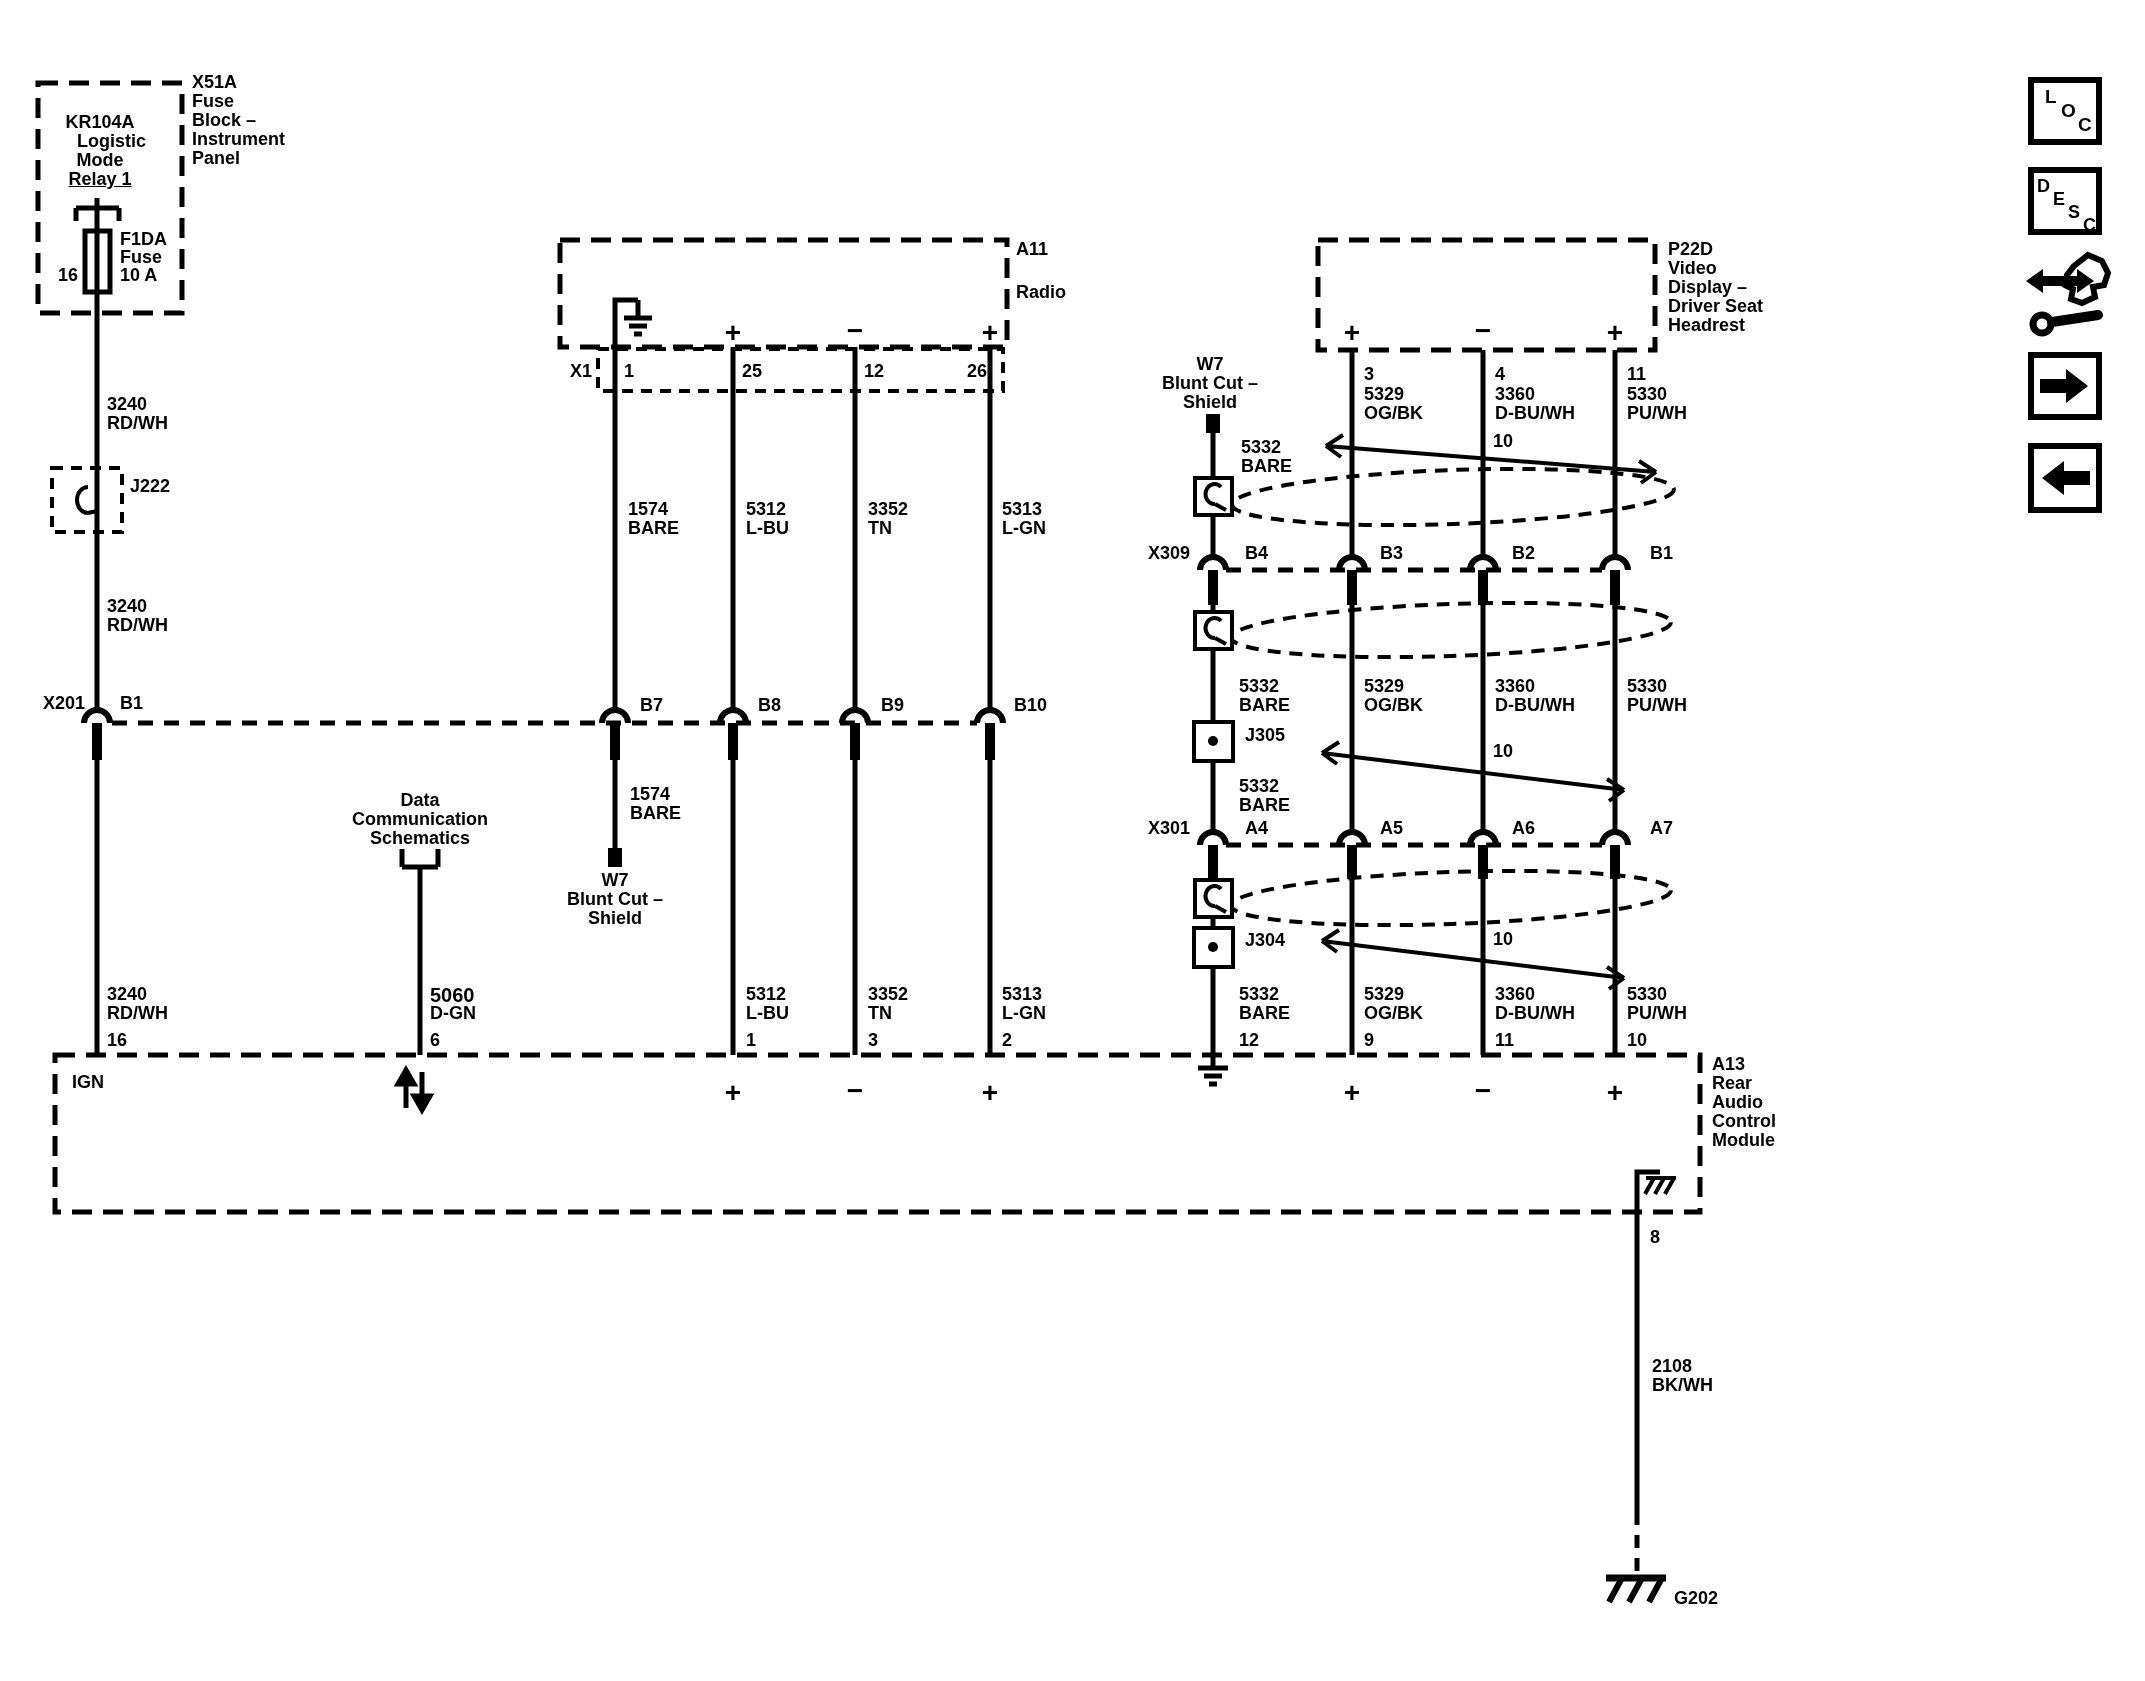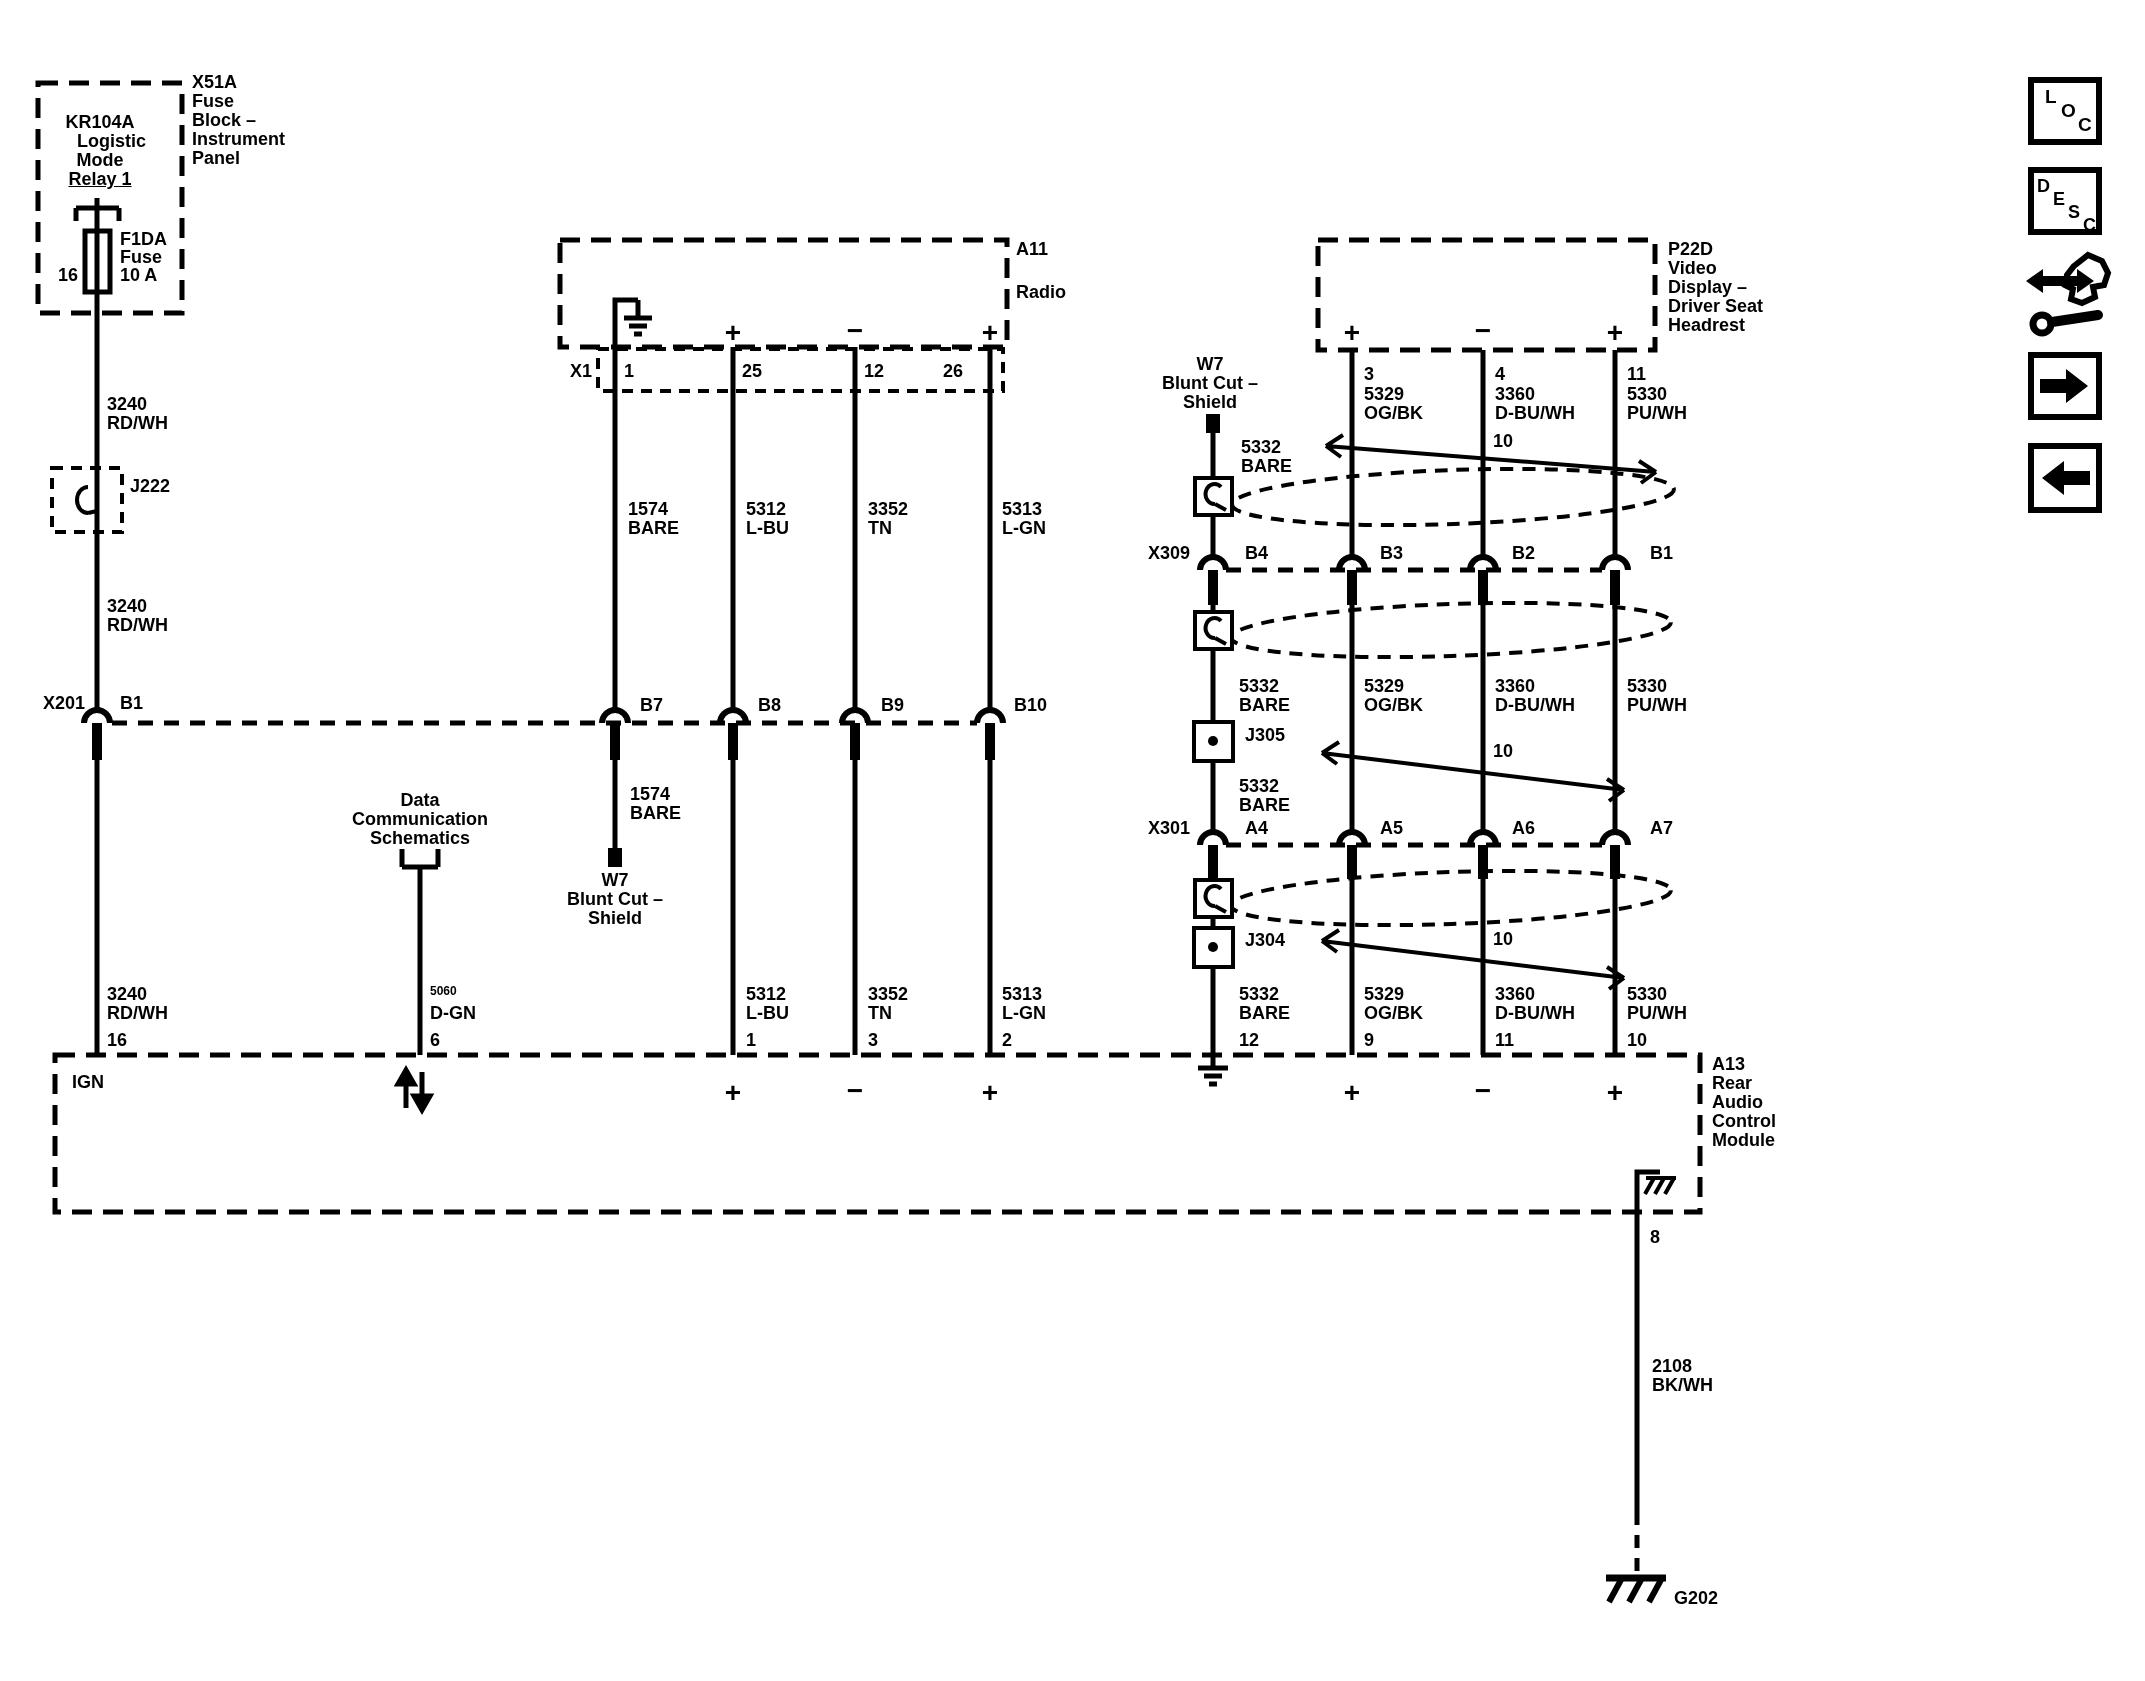--- a/index.html
+++ b/index.html
@@ -181,30 +181,30 @@
       <div class="lbl" style="font-size: 18px; left: 107px; top: 616.24px;">RD/WH</div>
       <div class="lbl" style="font-size: 18px; left: 85px; top: 694.24px; transform: translateX(-100%);">X201</div>
       <div class="lbl" style="font-size: 18px; left: 120px; top: 694.24px;">B1</div>
       <div class="lbl" style="font-size: 18px; left: 107px; top: 985.24px;">3240</div>
       <div class="lbl" style="font-size: 18px; left: 107px; top: 1004.24px;">RD/WH</div>
       <div class="lbl" style="font-size: 18px; left: 107px; top: 1031.24px;">16</div>
       <div class="lbl" style="font-size: 18px; left: 72px; top: 1073.24px;">IGN</div>
       <div class="lbl" style="font-size: 18px; left: 420px; top: 791.24px; transform: translateX(-50%);">Data</div>
       <div class="lbl" style="font-size: 18px; left: 420px; top: 810.24px; transform: translateX(-50%);">Communication</div>
       <div class="lbl" style="font-size: 18px; left: 420px; top: 829.24px; transform: translateX(-50%); text-align: right;">Schematics</div>
-      <div class="lbl" style="font-size: 12px; left: 430px; top: 985.24px;">5060</div>
+      <div class="lbl" style="font-size: 20px; left: 430px; top: 985.24px;">5060</div>
       <div class="lbl" style="font-size: 18px; left: 430px; top: 1004.24px;">D-GN</div>
       <div class="lbl" style="font-size: 18px; left: 430px; top: 1031.24px;">6</div>
       <div class="lbl" style="font-size: 18px; left: 1016px; top: 240.24px;">A11</div>
       <div class="lbl" style="font-size: 18px; left: 1016px; top: 259.24px; margin-top: 24px;">Radio</div>
       <div class="lbl" style="font-size: 18px; left: 592px; top: 362.24px; transform: translateX(-100%);">X1</div>
       <div class="lbl" style="font-size: 18px; left: 624px; top: 362.24px;">1</div>
       <div class="lbl" style="font-size: 18px; left: 742px; top: 362.24px;">25</div>
       <div class="lbl" style="font-size: 18px; left: 864px; top: 362.24px;">12</div>
-      <div class="lbl" style="font-size: 18px; left: 943px; top: 362.24px;">26</div>
+      <div class="lbl" style="font-size: 18px; left: 967px; top: 362.24px;">26</div>
       <div class="lbl" style="font-size: 28px; left: 733px; top: 319.04px; transform: translateX(-50%);">+</div>
       <div class="lbl" style="font-size: 28px; left: 855px; top: 317.04px; transform: translateX(-50%);">−</div>
       <div class="lbl" style="font-size: 28px; left: 990px; top: 319.04px; transform: translateX(-50%);">+</div>
       <div class="lbl" style="font-size: 18px; left: 628px; top: 500.24px;">1574</div>
       <div class="lbl" style="font-size: 18px; left: 628px; top: 519.24px;">BARE</div>
       <div class="lbl" style="font-size: 18px; left: 746px; top: 500.24px;">5312</div>
       <div class="lbl" style="font-size: 18px; left: 746px; top: 519.24px;">L-BU</div>
       <div class="lbl" style="font-size: 18px; left: 868px; top: 500.24px;">3352</div>
       <div class="lbl" style="font-size: 18px; left: 868px; top: 519.24px;">TN</div>
       <div class="lbl" style="font-size: 18px; left: 1002px; top: 500.24px;">5313</div>

